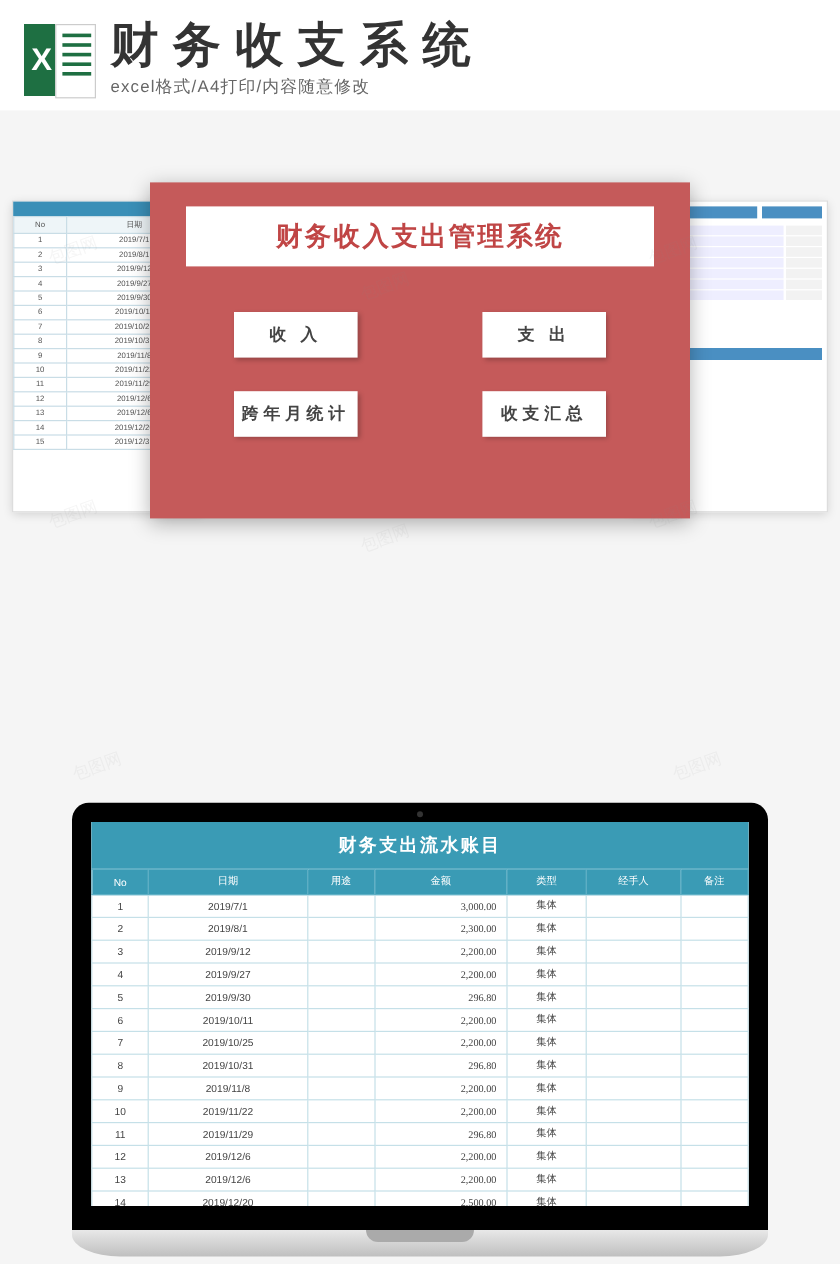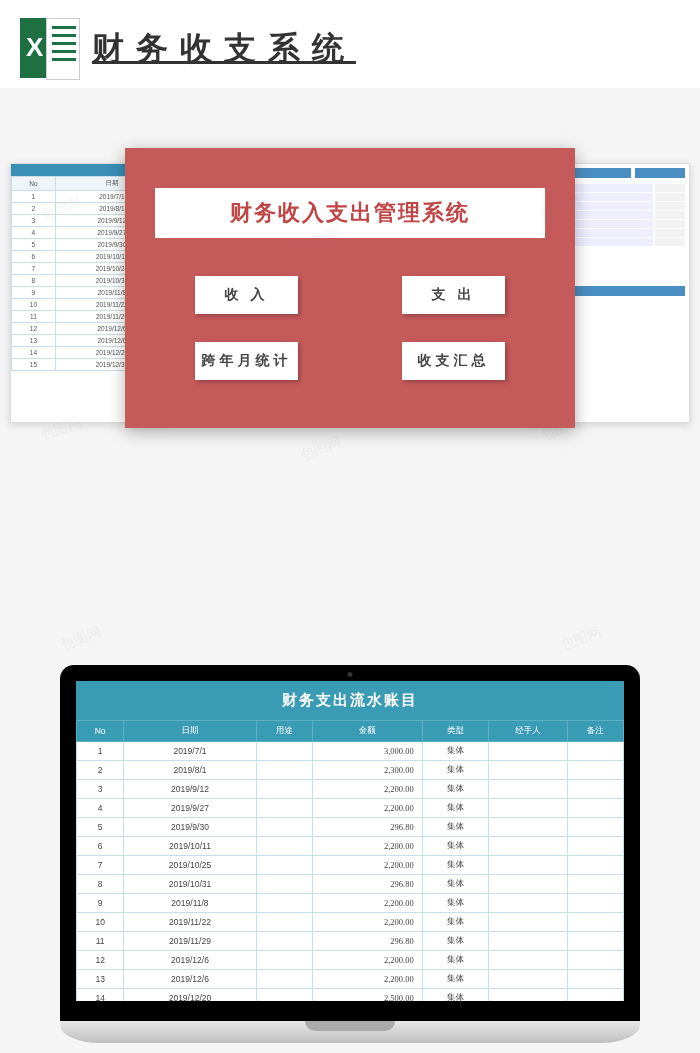--- a/index.html
+++ b/index.html
@@ -61,26 +61,25 @@
     .excel-icon .x {
       position: absolute;
       left: 6px; top: 14px;
       color: #fff;
       font-size: 26px;
       font-weight: bold;
       font-family: Arial;
     }
     .title-block { flex: 1; }
     .main-title {
-      font-size: 32px;
+      font-size: 40px;
       font-weight: bold;
       color: #333;
       letter-spacing: 12px;
       line-height: 1;
-      text-decoration: underline;
     }
     .sub-title {
       font-size: 14px;
       color: #666;
       margin-top: 6px;
       letter-spacing: 1px;
     }
     
     .preview-area {
       position: relative;
@@ -142,21 +141,21 @@
       left: 125px;
       top: 25px;
       width: 450px;
       height: 280px;
       background: #c55a5a;
       box-shadow: 0 4px 16px rgba(0,0,0,0.3);
       z-index: 10;
     }
     .red-title-bar {
       background: #fff;
-      margin: 40px 30px 0;
+      margin: 20px 30px 0;
       padding: 10px 0;
       text-align: center;
       color: #c04545;
       font-size: 22px;
       font-weight: bold;
       letter-spacing: 2px;
     }
     .btn-grid {
       display: grid;
       grid-template-columns: 1fr 1fr;
@@ -270,20 +269,21 @@
         <span></span>
         <span></span>
         <span></span>
         <span></span>
         <span></span>
       </div>
     <div class="x">X</div>
   </div>
   <div class="title-block">
     <div class="main-title">财务收支系统</div>
+    <div class="sub-title">excel格式/A4打印/内容随意修改</div>
   </div>
 </div>
 
 <div class="preview-area">
 
   <div class="sheet sheet-left">
     <div class="blue-header"></div>
     <table>
       <tbody>
           <tr>

